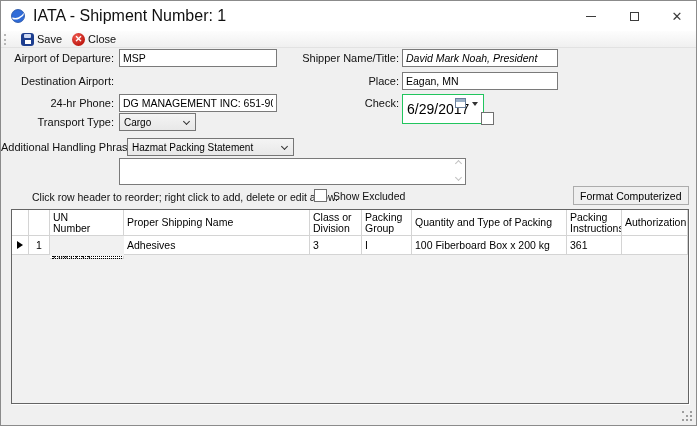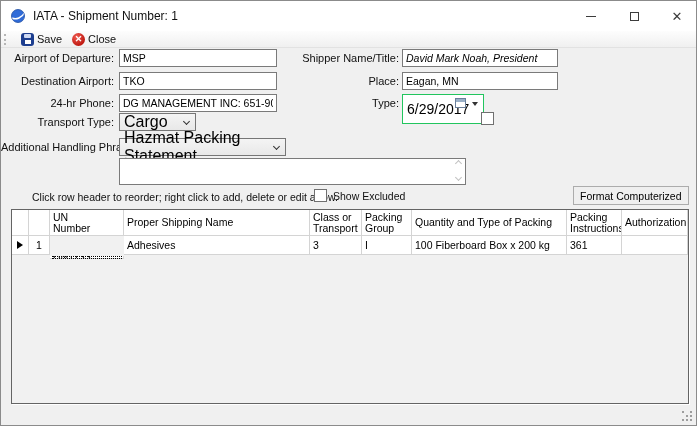--- a/index.html
+++ b/index.html
@@ -6,21 +6,21 @@
   *{box-sizing:border-box;}
   .window{
     position:relative;width:697px;height:426px;
     background:#f0f0f0;border:1px solid #8b8b8b;
     font-family:"Liberation Sans", sans-serif;font-size:11px;color:#000;
     overflow:hidden;
   }
   
   .titlebar{position:absolute;left:0;top:0;width:100%;height:30px;background:#ffffff;}
   .app-icon{position:absolute;left:9px;top:7px;width:16px;height:16px;}
-  .title-text{position:absolute;left:32px;top:0;line-height:30px;font-size:12px;color:#101010;white-space:nowrap;}
+  .title-text{position:absolute;left:32px;top:0;line-height:30px;font-size:16px;color:#101010;white-space:nowrap;}
   .winbtn{position:absolute;top:0;width:32px;height:30px;display:flex;align-items:center;justify-content:center;}
   .winbtn-min{left:574px;}
   .winbtn-max{left:617px;}
   .winbtn-close{left:660px;font-size:13px;color:#3c3c3c;}
   .glyph-min{width:10px;height:0;border-top:1px solid #3c3c3c;}
   .glyph-max{width:9px;height:9px;border:1px solid #3c3c3c;background:transparent;}
   
   .toolbar{position:absolute;left:0;top:30px;width:100%;height:17px;
     background:linear-gradient(#fdfdfd,#f0f0f0);border-bottom:1px solid #e2e2e2;
     display:flex;align-items:center;padding-left:20px;}
@@ -30,21 +30,21 @@
   .icon-save{width:13px;height:13px;border-radius:3px;background:#1d3e8f;position:relative;}
   .icon-save::before{content:"";position:absolute;left:3px;top:1.5px;width:7px;height:4px;background:#cfd9f2;border-radius:1px;}
   .icon-save::after{content:"";position:absolute;left:3.5px;bottom:1.5px;width:6px;height:4.5px;background:#ffffff;}
   .icon-close-circle{width:13px;height:13px;border-radius:50%;background:radial-gradient(circle at 35% 30%, #ef5a50, #c01a12 70%);
     color:#fff;font-size:9px;font-weight:bold;display:flex;align-items:center;justify-content:center;line-height:1;}
   
   .fld-label{position:absolute;height:18px;line-height:18px;text-align:right;color:#101010;white-space:nowrap;}
   .tb{position:absolute;height:18px;border:1px solid #7a7a7a;background:#fff;font-family:"Liberation Sans",sans-serif;
       font-size:10.5px;padding:0 3px;color:#000;outline:none;}
   .combo{position:absolute;height:18px;border:1px solid #767676;background:linear-gradient(#f4f4f4,#e8e8e8);
-      display:flex;align-items:center;padding:0 4px;font-size:16px;}
+      display:flex;align-items:center;padding:0 4px;font-size:10px;}
   .combo .chev{position:absolute;right:6px;top:5px;width:5px;height:5px;border-right:1.3px solid #333;border-bottom:1.3px solid #333;transform:rotate(45deg);}
   .datebox{position:absolute;height:30px;border:1px solid #22c55e;background:#fff;display:flex;align-items:center;padding:0 4px;font-size:14px;}
   .cal-icon{position:absolute;right:17px;top:3px;width:11px;height:10px;border:1px solid #6a7f9a;background:#fff;}
   .cal-icon::before{content:"";position:absolute;left:0;top:0;width:100%;height:3px;background:#9ab0c8;}
   .date-arrow{position:absolute;right:5px;top:7px;width:0;height:0;border-left:3.5px solid transparent;border-right:3.5px solid transparent;border-top:4px solid #333;}
   .checkbox{position:absolute;width:13px;height:13px;border:1px solid #707070;background:#fff;}
   .textarea{position:absolute;border:1px solid #7a7a7a;background:#fff;resize:none;font-family:"Liberation Sans",sans-serif;font-size:10.5px;padding:2px;outline:none;}
   .ta-scroll{position:absolute;display:flex;flex-direction:column;justify-content:space-between;align-items:center;width:12px;}
   .sc-up,.sc-dn{width:5px;height:5px;border-right:1.3px solid #c2c2c2;border-bottom:1.3px solid #c2c2c2;}
   .sc-up{transform:rotate(-135deg);margin-top:2px;}
@@ -108,48 +108,47 @@
     <div class="tool-btn">
       <span class="icon-close-circle">✕</span>
       <span class="lbl">Close</span>
     </div>
   </div>
 
   <div class="fld-label" style="left:0;top:48px;width:113px;">Airport of Departure:</div>
   <input class="tb" style="left: 118px; top: 48px; width: 158px;" value="MSP">
 
   <div class="fld-label" style="left:0;top:71px;width:113px;">Destination Airport:</div>
-  <input class="tb" style="left: 118px; top: 71px; width: 158px;" value="TKO">
 
   <div class="fld-label" style="left:0;top:93px;width:113px;">24-hr Phone:</div>
   <input class="tb" style="left: 118px; top: 93px; width: 158px;" value="DG MANAGEMENT INC: 651-905-1727">
 
   <div class="fld-label" style="left:0;top:112px;width:113px;">Transport Type:</div>
   <div class="combo" style="left:118px;top:112px;width:77px;">
     <span>Cargo</span>
     <span class="chev"></span>
   </div>
 
   <div class="fld-label" style="left:285px;top:48px;width:113px;">Shipper Name/Title:</div>
   <input class="tb" style="left: 401px; top: 48px; width: 156px; font-style: italic;" value="David Mark Noah, President">
 
   <div class="fld-label" style="left:285px;top:71px;width:113px;">Place:</div>
   <input class="tb" style="left: 401px; top: 71px; width: 156px;" value="Eagan, MN">
 
-  <div class="fld-label" style="left:285px;top:93px;width:113px;">Type:</div>
+  <div class="fld-label" style="left:285px;top:93px;width:113px;">Check:</div>
   <div class="datebox" style="left:401px;top:93px;width:82px;">
     <span>6/29/2017</span>
     <span class="cal-icon"></span>
     <span class="date-arrow"></span>
   </div>
 
   <div class="checkbox" style="left:480px;top:111px;"></div>
 
   <div class="fld-label" style="left:0;top:137px;width:113px;">Additional Handling Phrase:</div>
-  <div class="combo" style="left:118px;top:137px;width:167px;">
+  <div class="combo" style="left:126px;top:137px;width:167px;">
     <span>Hazmat Packing Statement</span>
     <span class="chev"></span>
   </div>
   <textarea class="textarea" style="left: 118px; top: 157px; width: 347px; height: 27px;"></textarea>
   <div class="ta-scroll" style="left:451px;top:158px;height:25px;">
     <span class="sc-up"></span>
     <span class="sc-dn"></span>
   </div>
 
   <div class="hint" style="left:31px;top:190px;">Click row header to reorder; right click to add, delete or edit a row.</div>
@@ -158,21 +157,21 @@
   <div class="push-btn" style="left:572px;top:185px;height:19px;min-width:96px;">Format Computerized</div>
 
   <div class="grid">
     <div class="g-row g-head">
       <div class="g-cell c0"></div>
       <div class="g-cell c1"></div>
       <div class="g-cell c2">
           <span class="wrapcap">UN Number</span>
         </div>
       <div class="g-cell c3">Proper Shipping Name</div>
-      <div class="g-cell c4">Class or Transport</div>
+      <div class="g-cell c4">Class or Division</div>
       <div class="g-cell c5">Packing Group</div>
       <div class="g-cell c6">Quantity and Type of Packing</div>
       <div class="g-cell c7">Packing Instructions</div>
       <div class="g-cell c8">Authorization</div>
     </div>
     <div class="g-row g-data">
       <div class="g-cell c0">
           <span class="row-arrow"></span>
         </div>
       <div class="g-cell c1">1</div>

